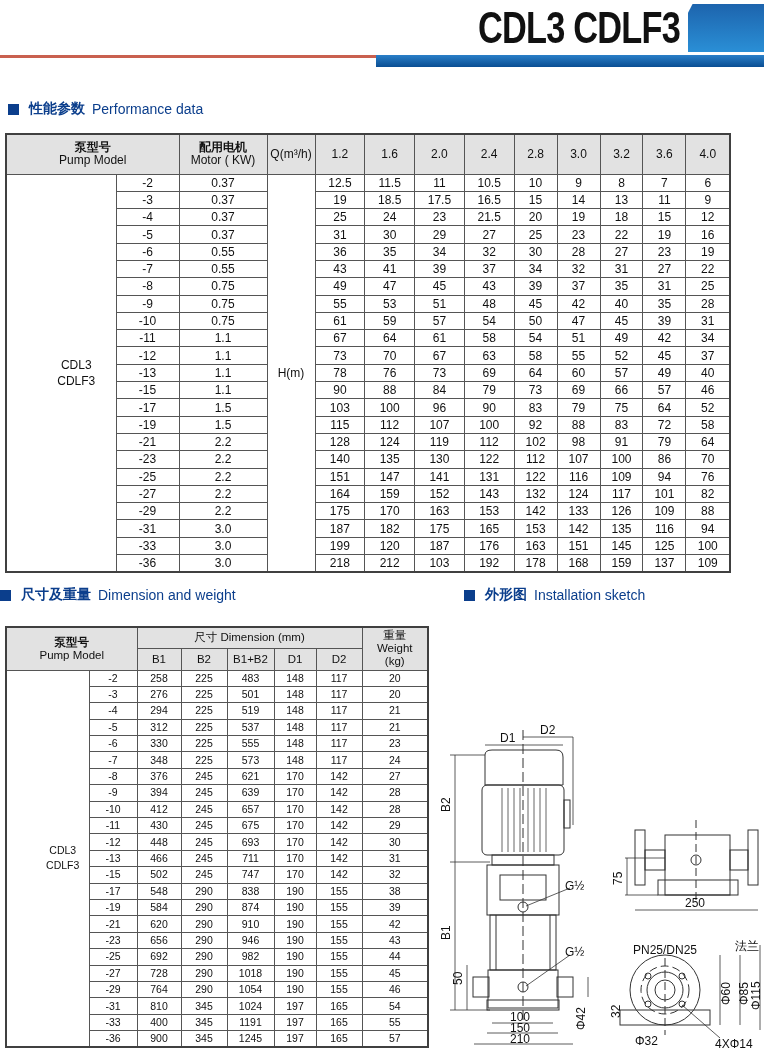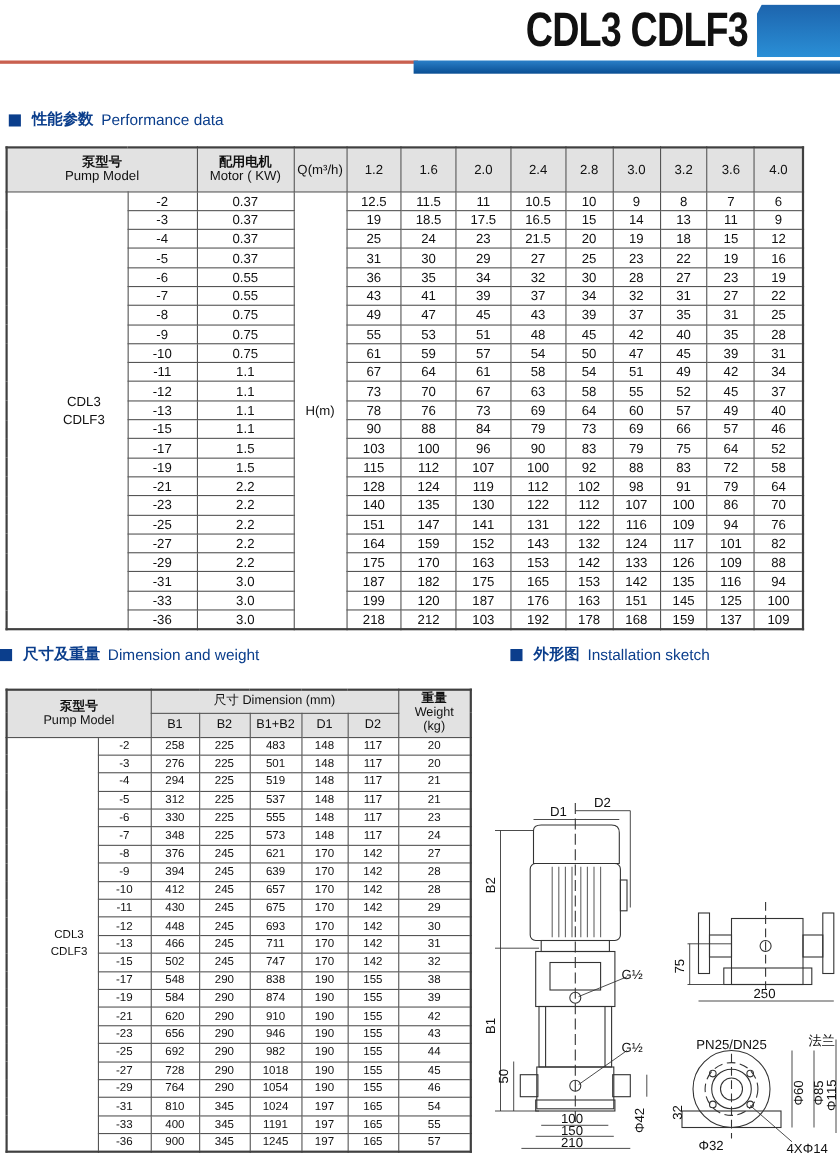--- a/index.html
+++ b/index.html
@@ -428,21 +428,21 @@
       <col>
   </colgroup>
   <thead>
     <tr>
       <th colspan="2" rowspan="2">
         <div style="font-weight:700">泵型号</div>
         <div>Pump Model</div>
       </th>
       <th colspan="5" style="height:21px">尺寸 Dimension (mm)</th>
       <th rowspan="2">
-        <div style="font-weight:700">重量</div>
+        <div style="font-weight:400">重量</div>
         <div>Weight</div>
         <div>(kg)</div>
       </th>
     </tr>
     <tr>
       <th style="height:22px">B1</th>
       <th>B2</th>
       <th>B1+B2</th>
       <th>D1</th>
       <th>D2</th>

